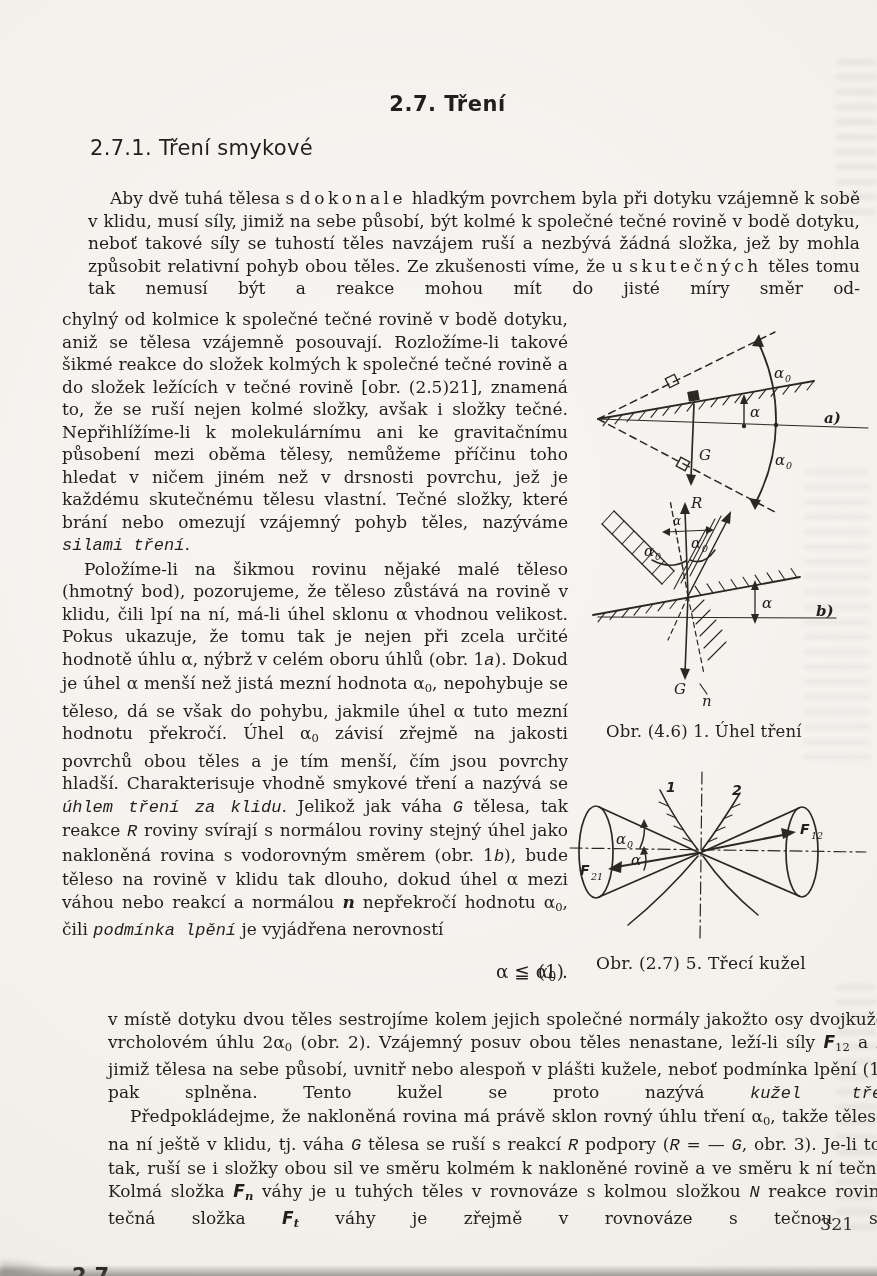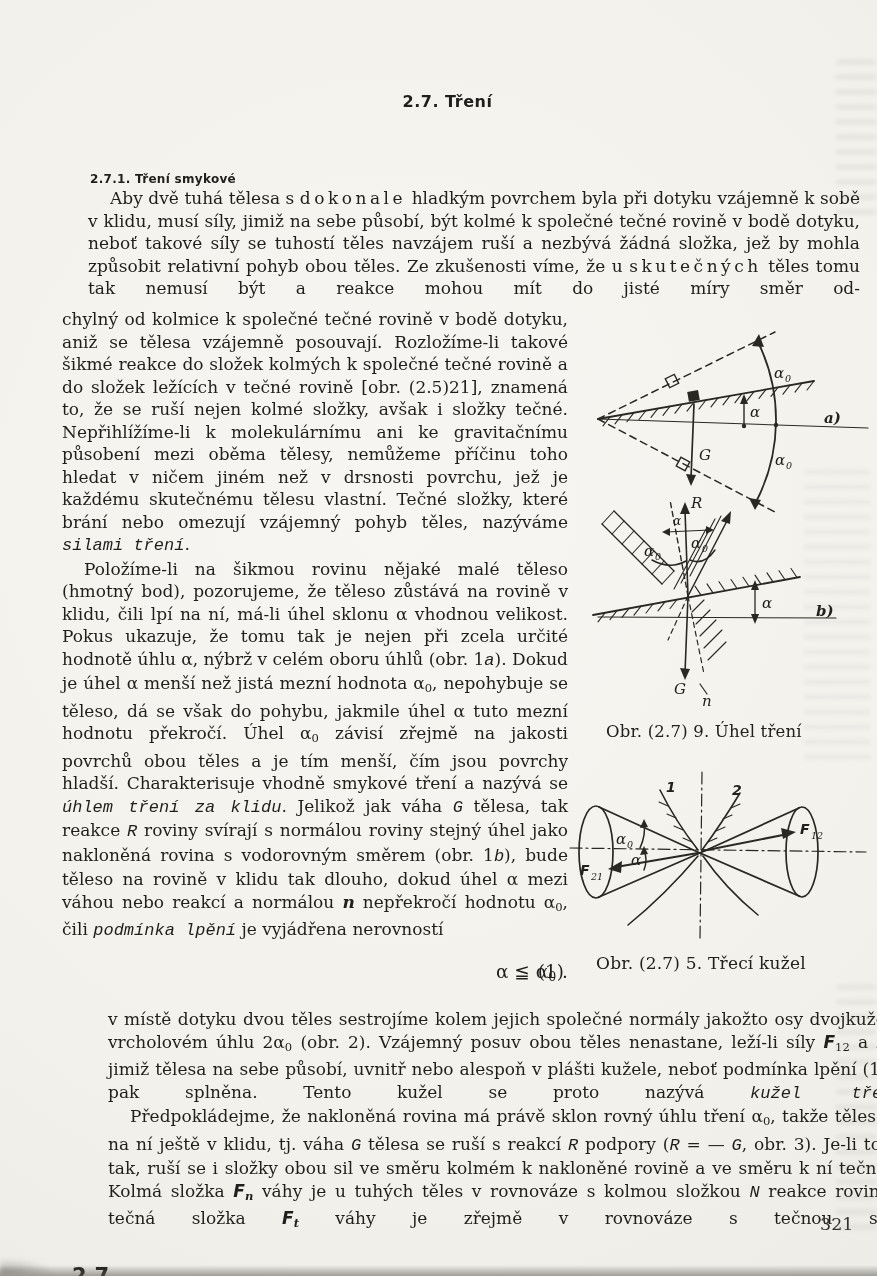--- a/index.html
+++ b/index.html
@@ -6,25 +6,25 @@
   html,body{margin:0;padding:0;background:#888;}
   .page{
     position:relative; width:877px; height:1276px; margin:0 auto; overflow:hidden;
     background: radial-gradient(ellipse 120% 90% at 45% 40%, #f7f6f2 0%, #f2f1ec 55%, #edebe6 85%, #e6e4df 100%);
     color:var(--ink);
     font-family:"DejaVu Serif", serif;
   }
   
   .chapter-title{
     position:absolute; left:0; right:0; top:92px; text-align:center; padding-left:18px;
-    font-family:"DejaVu Sans", sans-serif; font-weight:bold; font-size:16px; letter-spacing:.5px;
+    font-family:"DejaVu Sans", sans-serif; font-weight:bold; font-size:21px; letter-spacing:.5px;
   }
   .section-heading{
     position:absolute; left:90px; top:136px;
-    font-family:"DejaVu Sans", sans-serif; font-weight:bold; font-size:12px; letter-spacing:.3px;margin-top:36px;
+    font-family:"DejaVu Sans", sans-serif; font-weight:normal; font-size:21px; letter-spacing:.3px;
   }
   
   .tblock{ position:absolute; font-size:17px; line-height:22.5px; text-align:justify; }
   .block-a{ left:88px; top:187px; width:772px; text-align-last:justify; }
   .block-narrow{ left:62px; top:308px; width:506px; }
   .block-b{ left:60px; top:1008px; width:800px;margin-left:48px; }
   .block-b .plast{ text-align-last:justify; }
   .indent{ text-indent:22px; }
   .para{ margin:0; }
   
@@ -157,21 +157,21 @@
     <text class="lit" x="66" y="66">α</text>
     <text class="lsub" x="77" y="70">0</text>
     <text class="lit" x="113" y="58">α</text>
     <text class="lsub" x="124" y="62">0</text>
     <text class="lit" x="184" y="118">α</text>
     <text class="lit" x="96" y="204">G</text>
     <text class="lit" x="124" y="216">n</text>
     <text class="lbold" x="238" y="126">b)</text>
   </svg>
 
-  <div class="fig-caption cap1">Obr. (2.7) 9. Úhel tření</div>
+  <div class="fig-caption cap1">Obr. (4.6) 1. Úhel tření</div>
 
   <svg class="fig" style="left:560px; top:760px;" width="315" height="205" viewBox="0 0 315 205">
     <g stroke="#2a2822" fill="none" stroke-linecap="round">
       <path d="M10,88 L306,92" stroke-width="1.2" stroke-dasharray="12 4 2 4"></path>
       <path d="M142,12 L140,180" stroke-width="1.2" stroke-dasharray="12 4 2 4"></path>
       <ellipse cx="36" cy="92" rx="17" ry="46" stroke-width="1.7"></ellipse>
       <ellipse cx="242" cy="92" rx="16" ry="45" stroke-width="1.7"></ellipse>
       <path d="M140,93 L39,47 M140,93 L39,137" stroke-width="1.8"></path>
       <path d="M140,93 L239,48 M140,93 L239,136" stroke-width="1.8"></path>
       <path d="M138,93 L56,107" stroke-width="2"></path>

